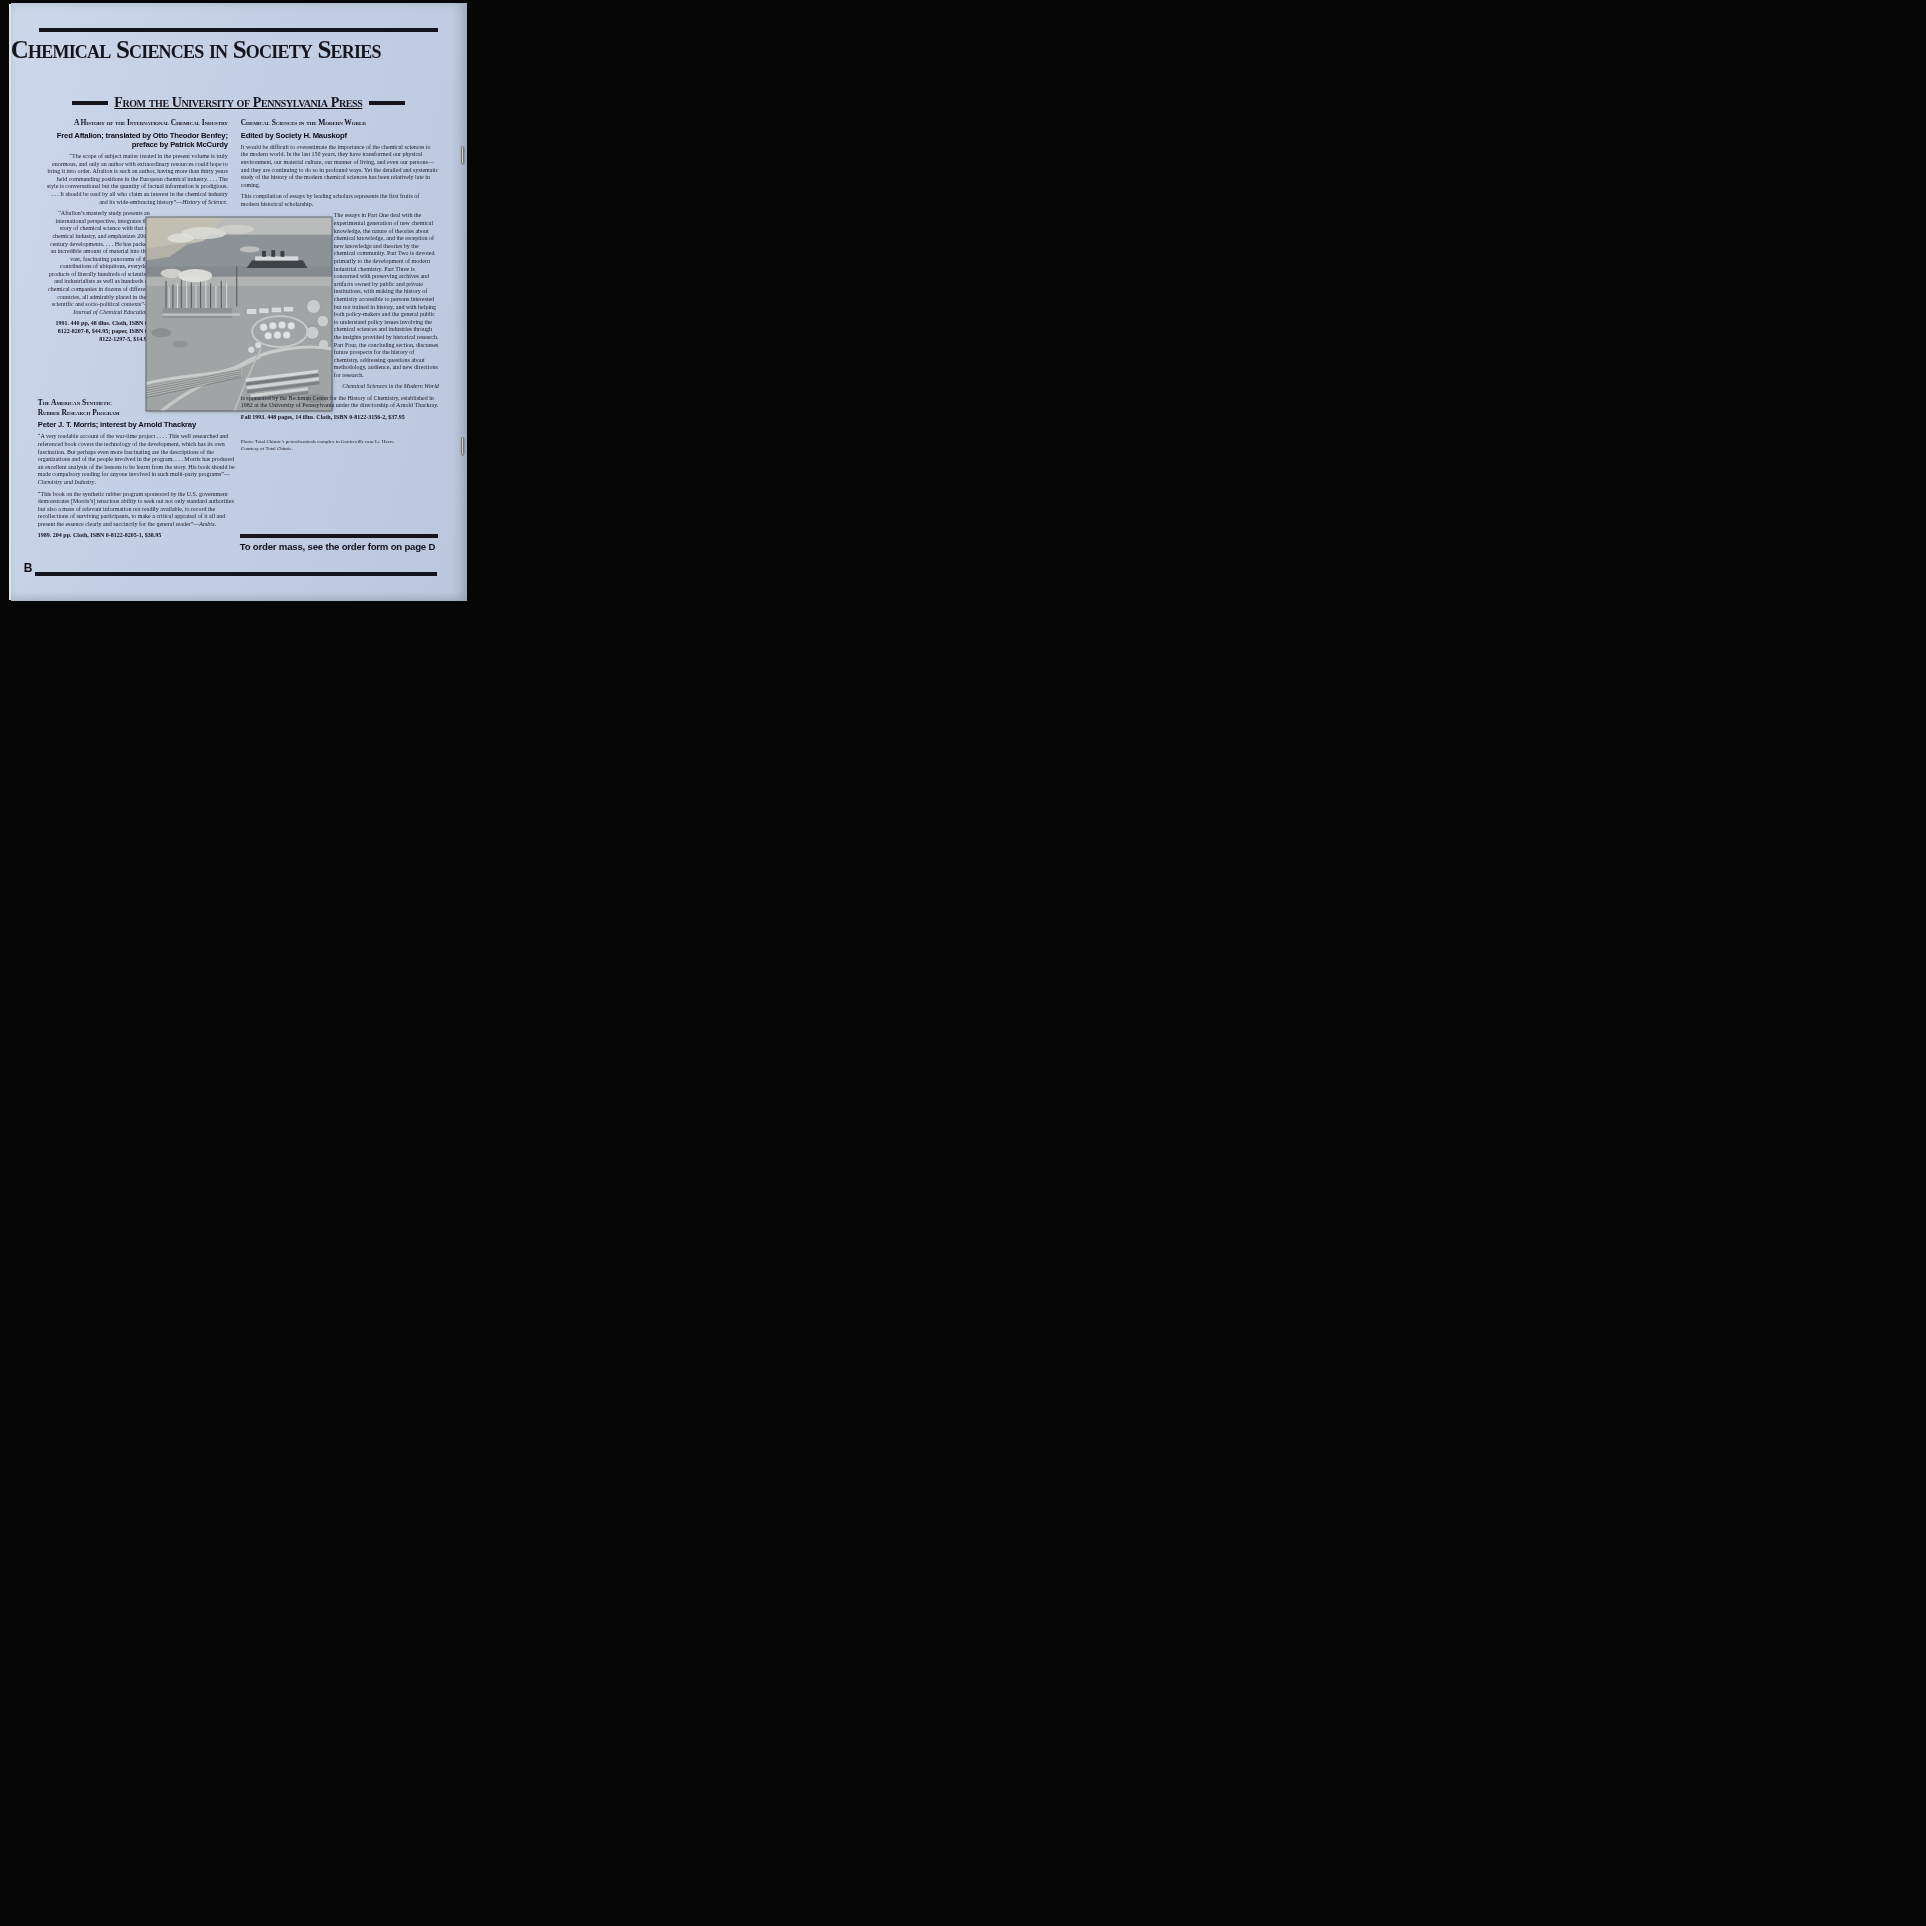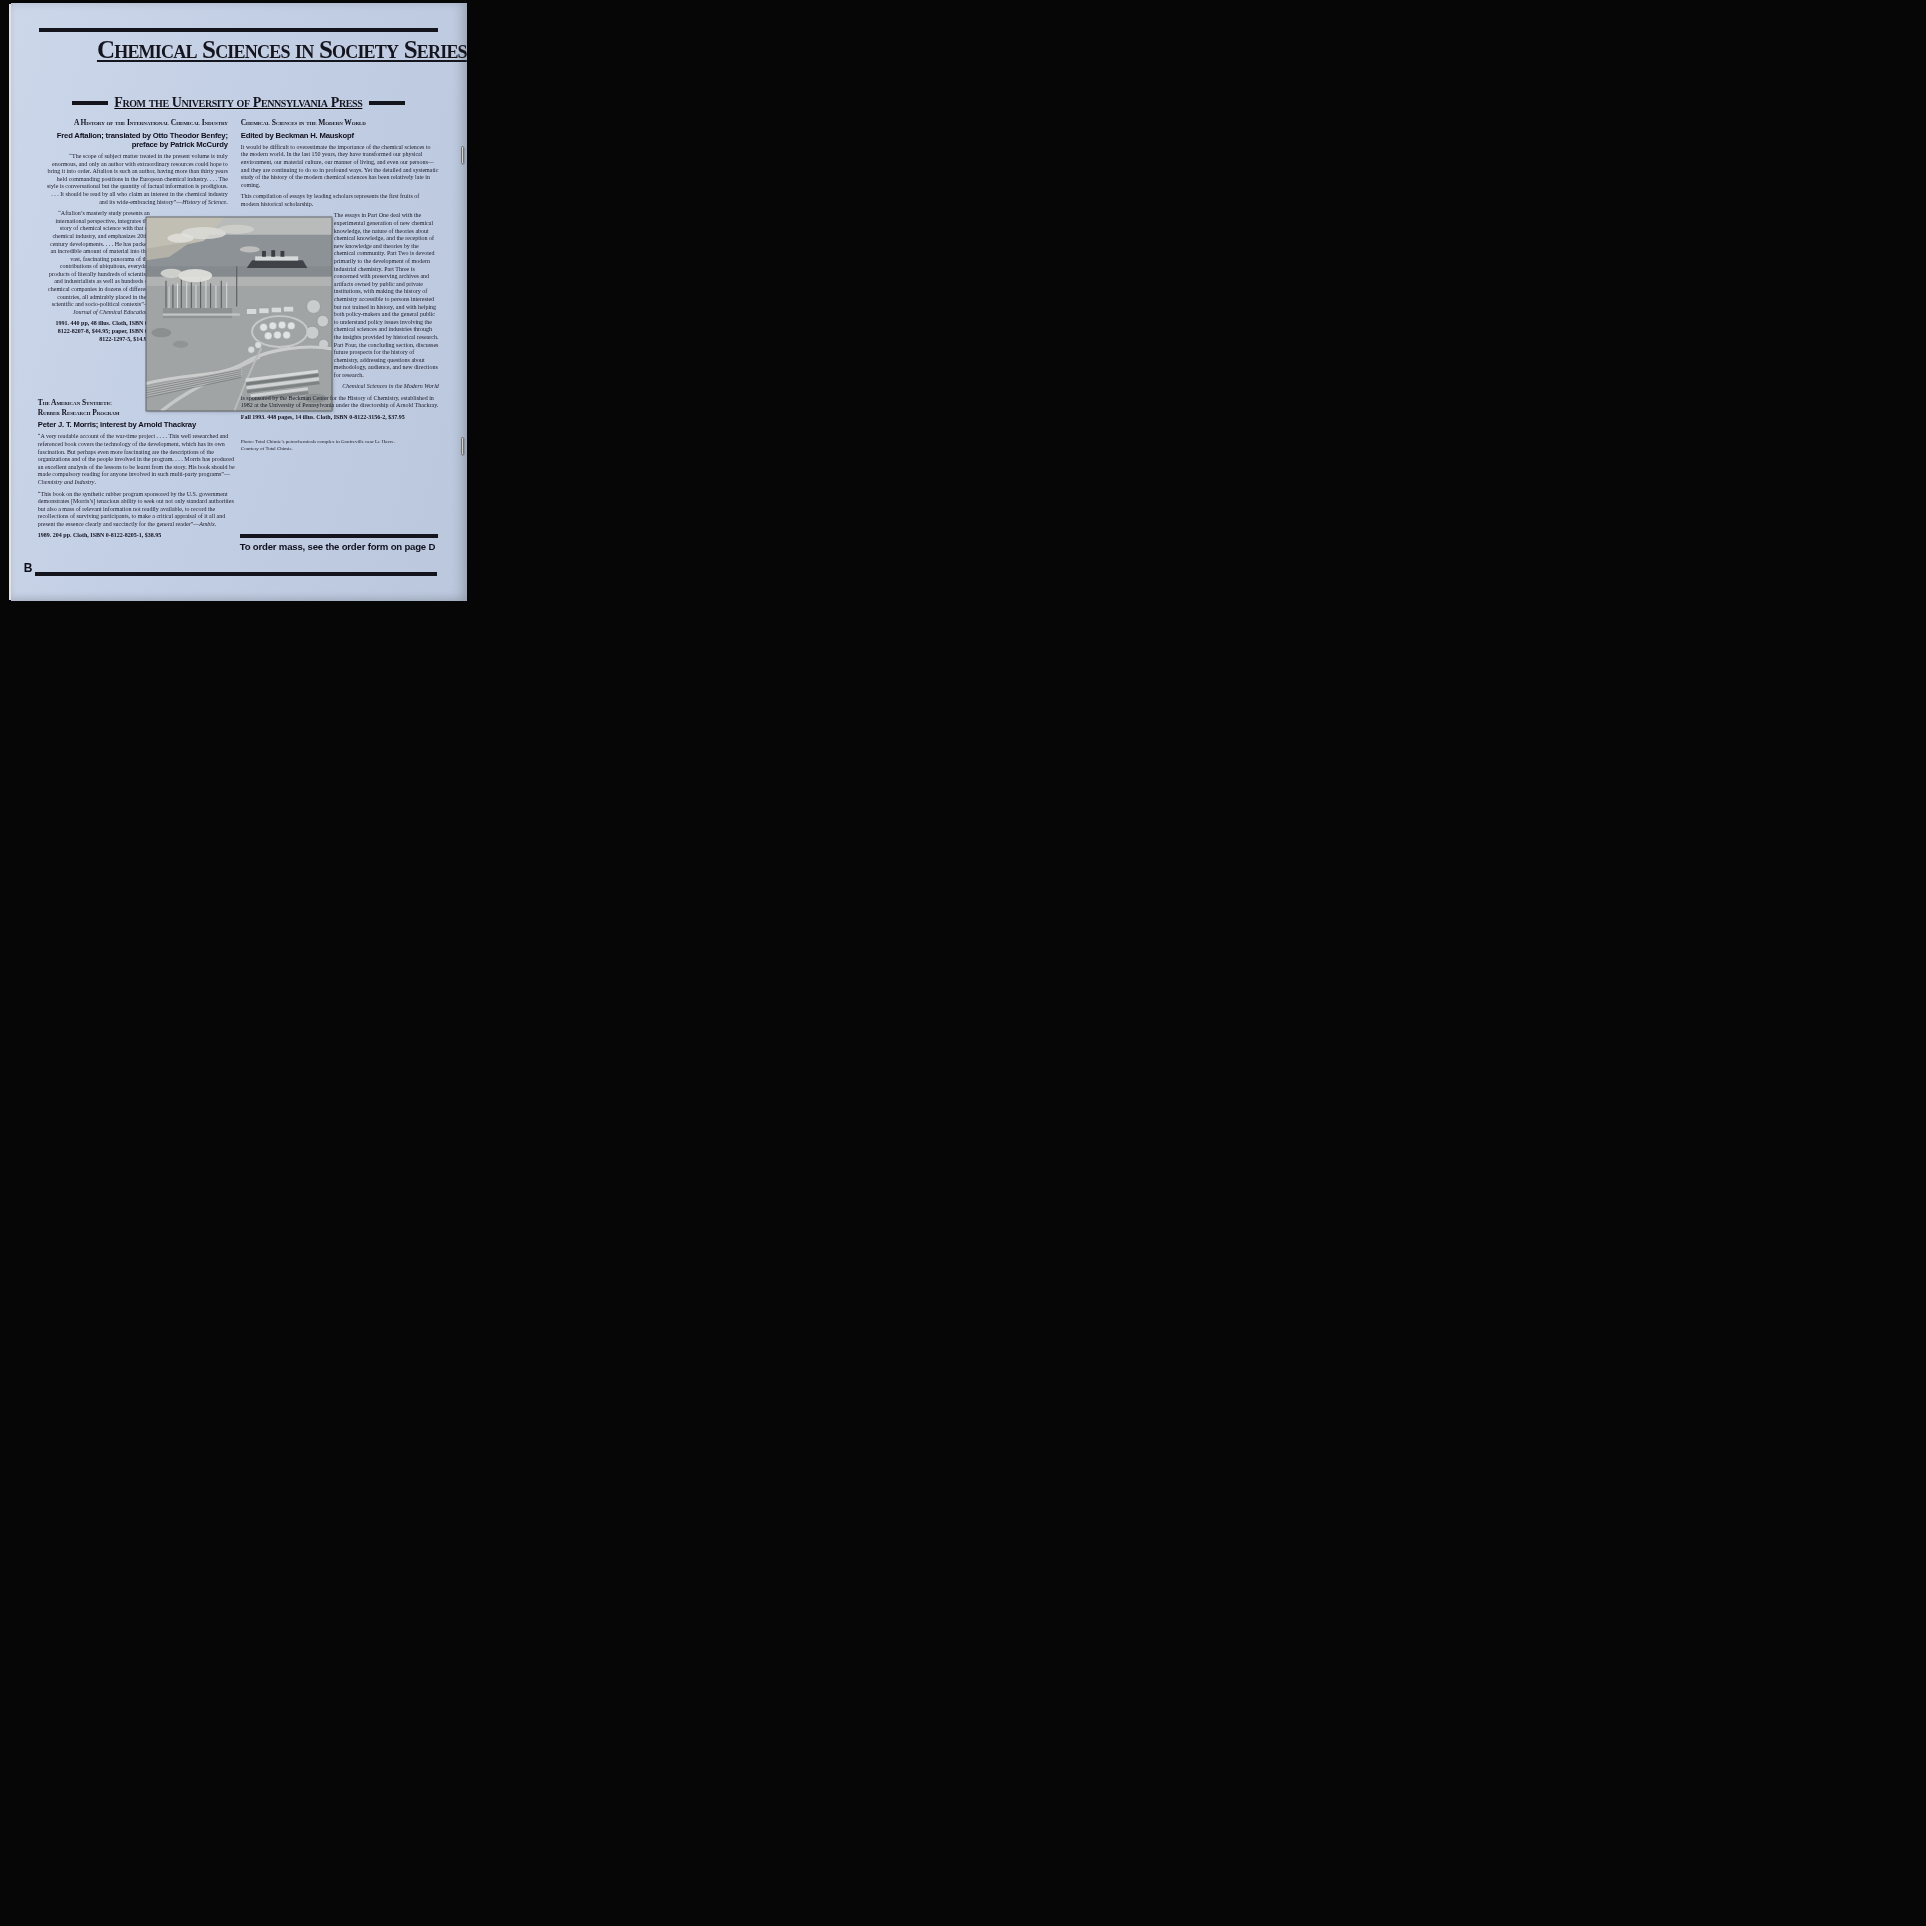--- a/index.html
+++ b/index.html
@@ -24,27 +24,26 @@
     position:absolute;left:10.8px;top:3.1px;width:456px;height:598px;
     background:linear-gradient(105deg,#ccd7ea 0%,var(--paper) 42%,#bac7dc 100%);
     box-shadow:inset -6.2px 0 10px rgba(0,0,0,.14), inset 0 -3.9px 7px rgba(0,0,0,.07);
   }
   .rule{background:var(--rule);position:absolute;}
   .top-rule{left:28px;top:25px;width:399px;height:4.2px;}
   .bottom-bar{left:24px;top:569px;width:402px;height:4.2px;}
 
   .title{
     position:absolute;left:0;right:0;top:33px;margin:0;
-    text-align:right;
+    text-align:left;
     font:bold 25px/1.15 "Liberation Serif","DejaVu Serif",serif;
     font-variant:small-caps;
     letter-spacing:-0.8px;
     color:#15151d;
     white-space:nowrap;
-    text-decoration:underline;
   }
   .subtitle-row{
     position:absolute;left:28px;top:92px;width:399px;
     display:flex;align-items:center;justify-content:center;gap:6.2px;text-decoration:underline;
   }
   .sub-rule{display:block;width:36px;height:3.5px;background:var(--rule);}
   .subtitle{
     margin:0;
     font:bold 14px/1.1 "Liberation Serif","DejaVu Serif",serif;
     font-variant:small-caps;letter-spacing:-0.4px;color:#15151d;
@@ -238,21 +237,21 @@
 
       <ellipse cx="40" cy="300" rx="26" ry="12" fill="#8b8f8f"></ellipse>
       <ellipse cx="90" cy="330" rx="20" ry="9" fill="#909494"></ellipse>
       <ellipse cx="440" cy="470" rx="30" ry="12" fill="#8f9393"></ellipse>
       <rect x="0.5" y="0.5" width="483" height="502" fill="none" stroke="#4e5154"></rect>
     </svg>
   </figure>
 
   <section class="col right-col">
     <h3 class="book-title">Chemical Sciences in the Modern World</h3>
-    <p class="byline">Edited by Beckman H. Mauskopf</p>
+    <p class="byline">Edited by Society H. Mauskopf</p>
     <p class="body">It would be difficult to overestimate the importance of the chemical sciences to the modern world.  In the last 150 years, they have transformed our physical environment, our material culture, our manner of living, and even our persons—and they are continuing to do so in profound ways.  Yet the detailed and systematic study of the history of the modern chemical sciences has been relatively late in coming.</p>
     <p class="body">This compilation of essays by leading scholars represents the first fruits of modern historical scholarship.</p>
     <div class="narrow-right">
       <p class="body">The essays in Part One deal with the experimental generation of new chemical knowledge, the nature of theories about chemical knowledge, and the reception of new knowledge and theories by the chemical community.  Part Two is devoted primarily to the development of modern industrial chemistry.  Part Three is concerned with preserving archives and artifacts owned by public and private institutions, with making the history of chemistry accessible to persons interested but not trained in history, and with helping both policy-makers and the general public to understand policy issues involving the chemical sciences and industries through the insights provided by historical research.  Part Four, the concluding section, discusses future prospects for the history of chemistry, addressing questions about methodology, audience, and new directions for research.</p>
       <p class="vol-title"><i>Chemical Sciences in the Modern World</i></p>
     </div>
     <div class="after-photo">
       <p class="body">is sponsored by the Beckman Center for the History of Chemistry, established in 1982 at the University of Pennsylvania under the directorship of Arnold Thackray.</p>
       <p class="pub">Fall 1993. 448 pages, 14 illus.  Cloth, ISBN 0-8122-3156-2, $37.95</p>
       <p class="credit">

